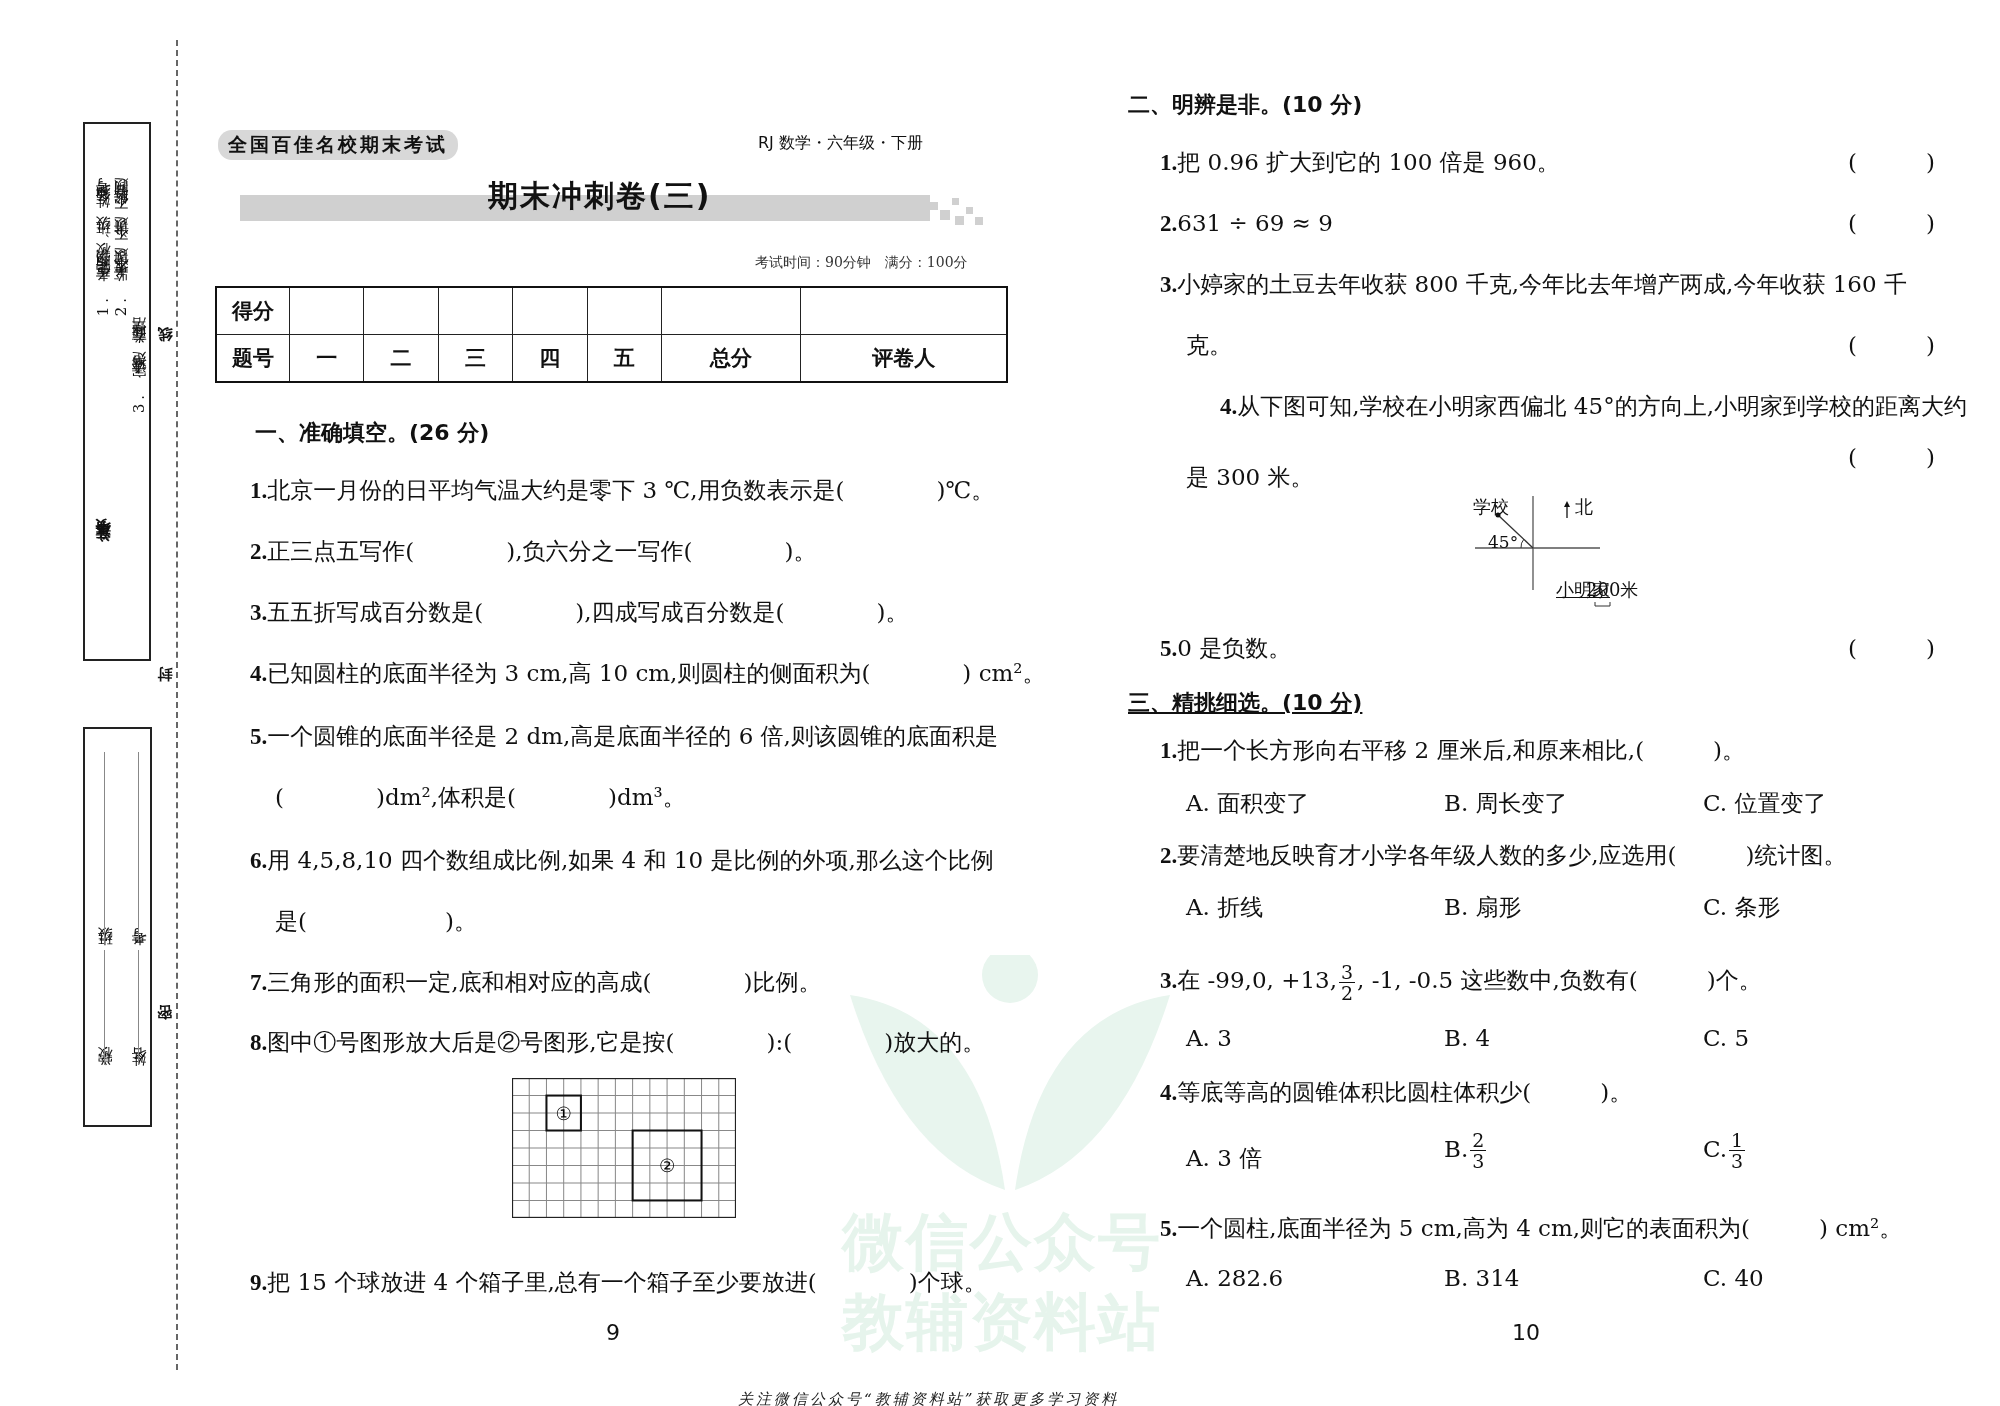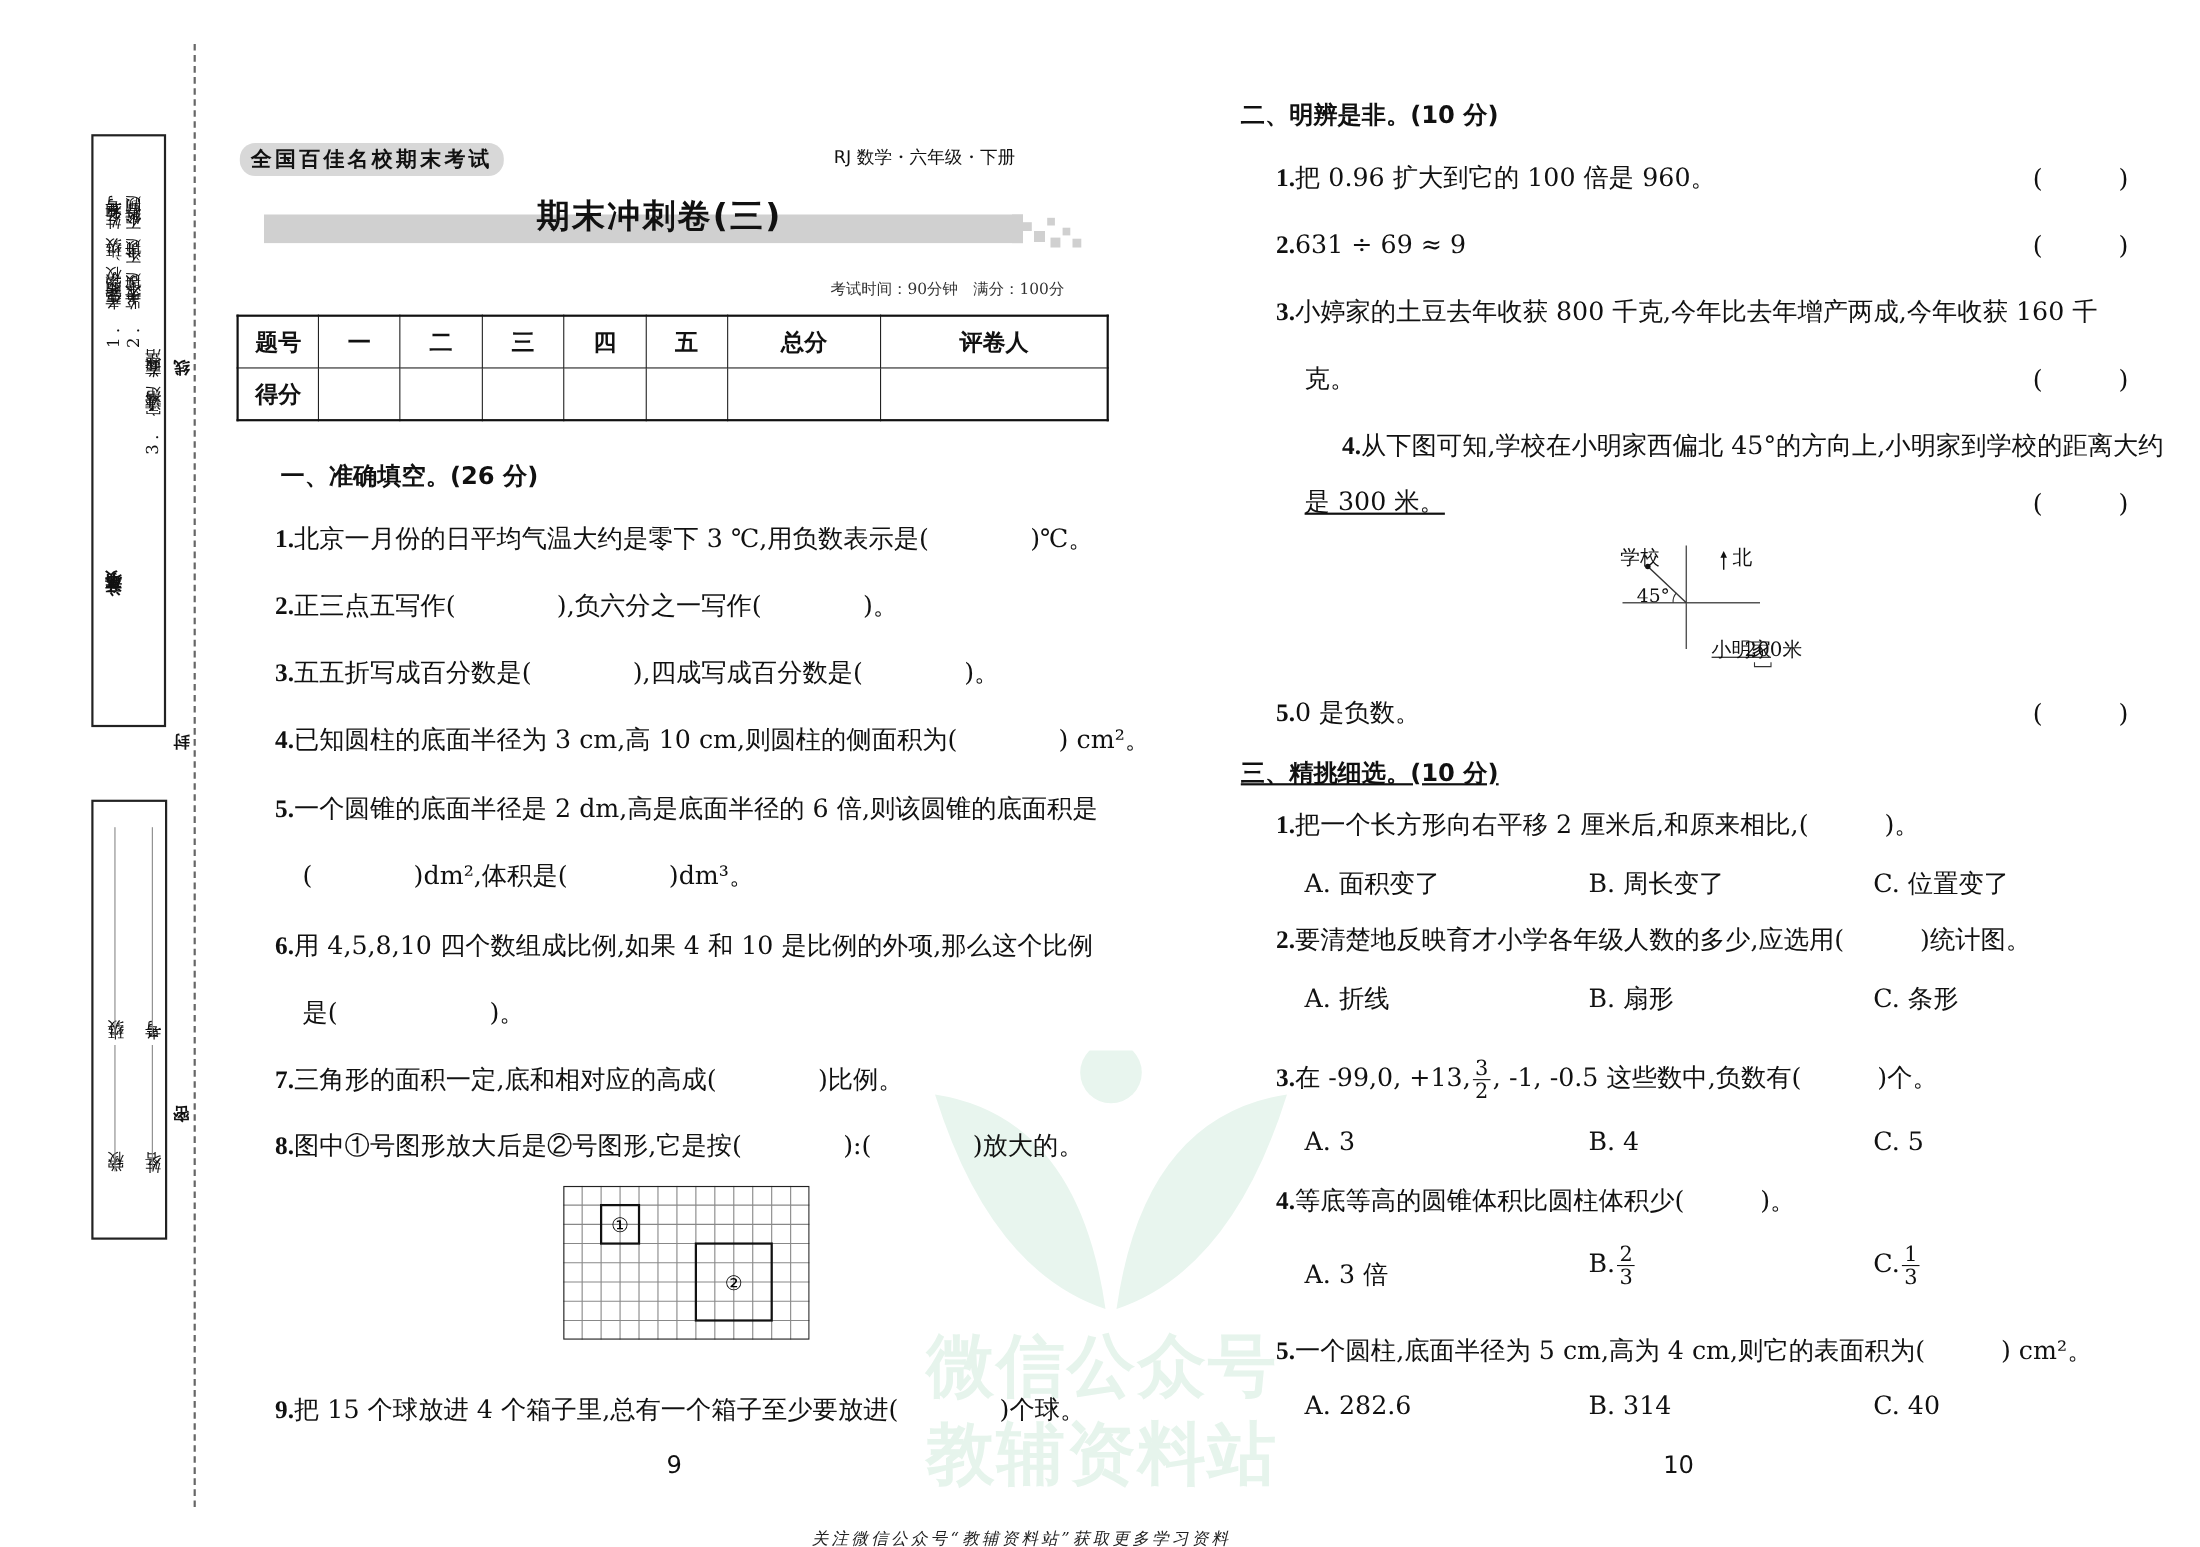--- a/index.html
+++ b/index.html
@@ -62,38 +62,38 @@
   <rect x="35" y="26" width="9" height="9" fill="#d0d0d0"></rect>
   <rect x="46" y="17" width="7" height="7" fill="#d0d0d0"></rect>
   <rect x="55" y="27" width="8" height="8" fill="#d0d0d0"></rect>
 </svg>
 <div class="abs" style="left:488px;top:176px;font-size:30px;font-weight:bold;font-family:'DejaVu Sans',sans-serif;letter-spacing:2px;">期末冲刺卷(三)</div>
 <div class="abs" style="left:755px;top:254px;font-size:14px;color:#333;">考试时间：90分钟　满分：100分</div>
 
 <table class="score">
   <tbody>
       <tr>
+    <td>得分</td>
+    <td></td>
+    <td></td>
+    <td></td>
+    <td></td>
+    <td></td>
+    <td></td>
+    <td></td>
+  </tr>
+  <tr>
     <td style="width:70px;">题号</td>
     <td>一</td>
     <td>二</td>
     <td>三</td>
     <td>四</td>
     <td>五</td>
     <td>总分</td>
     <td>评卷人</td>
-  </tr>
-  <tr>
-    <td>得分</td>
-    <td></td>
-    <td></td>
-    <td></td>
-    <td></td>
-    <td></td>
-    <td></td>
-    <td></td>
   </tr>
 </tbody>
   </table>
 
 <div class="sec" style="left:215px;top:418px;margin-left:40px;">一、准确填空。(26 分)</div>
 <div class="q" style="left:250px;top:475px;"><b class="num">1.</b><span>北京一月份的日平均气温大约是零下 3 ℃,用负数表示是(　　　　)℃。</span></div>
 <div class="q" style="left:250px;top:536px;"><b class="num">2.</b><span>正三点五写作(　　　　),负六分之一写作(　　　　)。</span></div>
 <div class="q" style="left:250px;top:597px;"><b class="num">3.</b><span>五五折写成百分数是(　　　　),四成写成百分数是(　　　　)。</span></div>
 <div class="q" style="left:250px;top:658px;"><b class="num">4.</b><span>已知圆柱的底面半径为 3 cm,高 10 cm,则圆柱的侧面积为(　　　　) cm²。</span></div>
 <div class="q" style="left:250px;top:721px;"><b class="num">5.</b><span>一个圆锥的底面半径是 2 dm,高是底面半径的 6 倍,则该圆锥的底面积是</span></div>
@@ -137,21 +137,21 @@
 
 <div class="sec" style="left:1128px;top:90px;">二、明辨是非。(10 分)</div>
 <div class="q" style="left:1160px;top:147px;"><b class="num">1.</b><span>把 0.96 扩大到它的 100 倍是 960。</span></div>
 <div class="paren" style="left:1848px;top:147px;">(　　　)</div>
 <div class="q" style="left:1160px;top:208px;"><b class="num">2.</b><span>631 ÷ 69 ≈ 9</span></div>
 <div class="paren" style="left:1848px;top:208px;">(　　　)</div>
 <div class="q" style="left:1160px;top:269px;"><b class="num">3.</b><span>小婷家的土豆去年收获 800 千克,今年比去年增产两成,今年收获 160 千</span></div>
 <div class="q" style="left:1186px;top:330px;">克。</div>
 <div class="paren" style="left:1848px;top:330px;">(　　　)</div>
 <div class="q" style="left:1220px;top:391px;"><b class="num">4.</b><span>从下图可知,学校在小明家西偏北 45°的方向上,小明家到学校的距离大约</span></div>
-<div class="q" style="left:1186px;top:442px;text-decoration:underline;">是 300 米。</div>
+<div class="q" style="left:1186px;top:462px;">是 300 米。</div>
 <div class="paren" style="left:1848px;top:442px;">(　　　)</div>
 
 <svg class="abs" style="left:1465px;top:490px;" width="180" height="120" viewBox="0 0 180 120">
   <line x1="10" y1="58" x2="135" y2="58" stroke="#555" stroke-width="1.3"></line>
   <line x1="68" y1="6" x2="68" y2="100" stroke="#555" stroke-width="1.3"></line>
   <line x1="68" y1="58" x2="33" y2="25" stroke="#333" stroke-width="1.3"></line>
   <circle cx="33" cy="25" r="2.5" fill="#111"></circle>
   <path d="M56 58 A12 12 0 0 1 59 49" fill="none" stroke="#333"></path>
   <line x1="102" y1="28" x2="102" y2="14" stroke="#111" stroke-width="1.3"></line>
   <path d="M99 17 L102 11 L105 17Z" fill="#111"></path>

